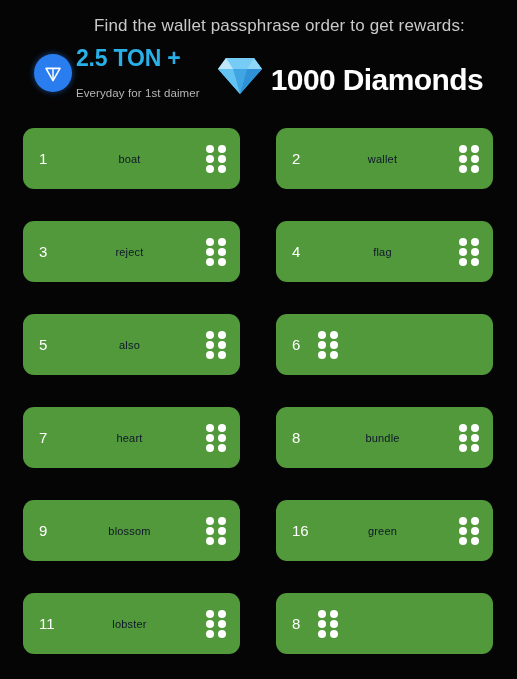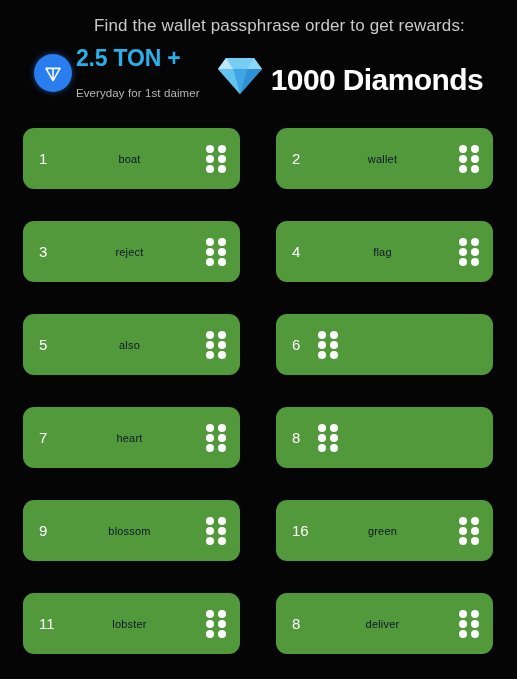--- a/index.html
+++ b/index.html
@@ -278,20 +278,21 @@
           <span></span>
           <span></span>
           <span></span>
           <span></span>
           <span></span>
           <span></span>
         </div>
       </div>
       <div class="word-card">
         <div class="word-index">8</div>
+        <div class="word-label">bundle</div>
         <div class="drag-handle">
           <span></span>
           <span></span>
           <span></span>
           <span></span>
           <span></span>
           <span></span>
         </div>
       </div>
       <div class="word-card">
@@ -325,21 +326,20 @@
           <span></span>
           <span></span>
           <span></span>
           <span></span>
           <span></span>
           <span></span>
         </div>
       </div>
       <div class="word-card">
         <div class="word-index">8</div>
-        <div class="word-label">deliver</div>
         <div class="drag-handle">
           <span></span>
           <span></span>
           <span></span>
           <span></span>
           <span></span>
           <span></span>
         </div>
       </div>
     </div>

